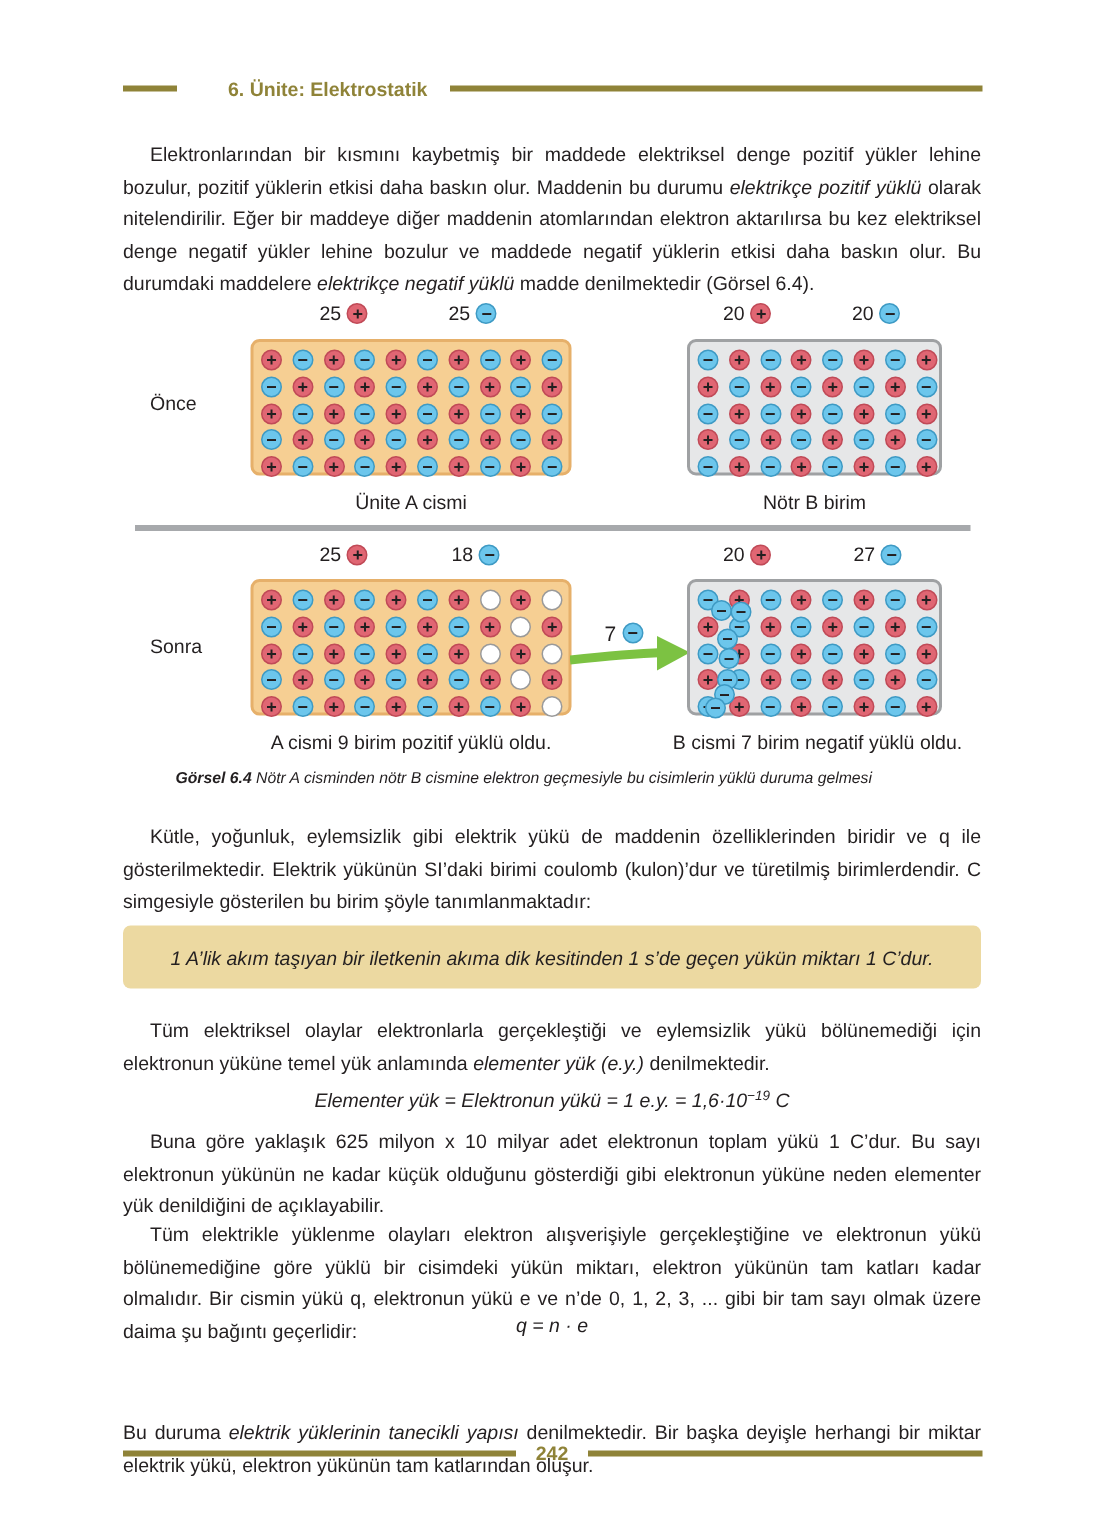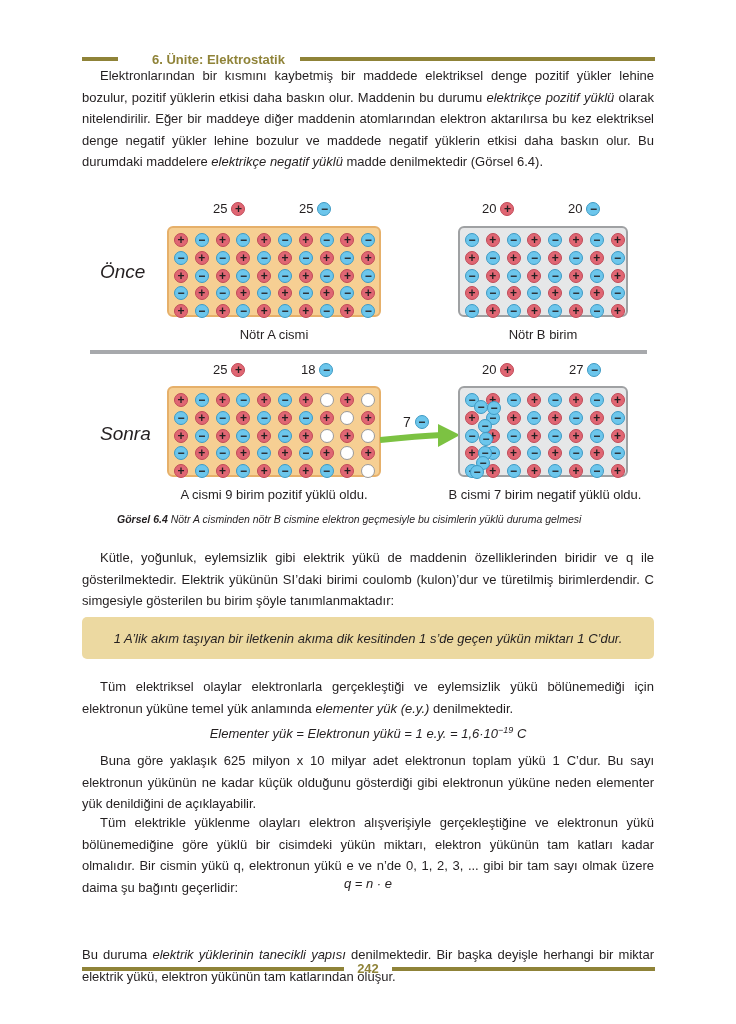--- a/index.html
+++ b/index.html
@@ -14,41 +14,41 @@
   .chg { width: 14px; height: 14px; border-radius: 50%; box-sizing: border-box; display: inline-flex;
          align-items: center; justify-content: center; font-size: 12px; font-weight: bold; line-height: 1; color: #231f20; }
   .chg.pos { background: #e06673; border: 1px solid #c04a57; }
   .chg.neg { background: #6cc6ec; border: 1px solid #3e9ac4; }
   .chg.empty { background: #ffffff; border: 1px solid #9a9a9a; }
   .box { position: absolute; border-radius: 6px; box-sizing: border-box; }
   .box.a { background: #f6cf93; border: 2px solid #e6b06a; }
   .box.b { background: #e6e7e8; border: 2px solid #9fa1a3; }
   .grid { position: absolute; }
   .grid .chg { position: absolute; }
-  .side-label { position: absolute; font-size: 19px; font-style: italic; }
+  .side-label { position: absolute; font-size: 13px; }
   .caption { position: absolute; font-size: 13px; text-align: center; }
   .sep { position: absolute; left: 90px; width: 557px; top: 350px; height: 4px; background: #a7a9ac; }
   .fig-caption { position: absolute; left: 117px; top: 513px; font-size: 10.5px; font-style: italic; color: #231f20; }
   .fig-caption b { font-weight: bold; }
   .highlight { position: absolute; left: 82px; top: 617px; width: 572px; height: 42px; background: #ecd9a1;
                border-radius: 5px; display: flex; align-items: center; justify-content: center;
                font-size: 13px; font-style: italic; color: #231f20; }
   .formula { position: absolute; left: 82px; width: 572px; text-align: center; font-size: 13px; font-style: italic; }
   .formula sup { font-size: 9px; }
   .page-num { position: absolute; left: 352px; top: 961px; width: 32px; text-align: center; font-size: 13px; font-weight: bold; color: #8f8338; }
   .arrow { position: absolute; }
 </style>
 </head>
 <body>
 
 <div class="rule" style="left:82px; top:57px; width:36px;"></div>
 <div class="header-title">6. Ünite: Elektrostatik</div>
 <div class="rule" style="left:300px; top:57px; width:355px;"></div>
 
-<div class="para" style="top:65px;">
+<div class="para" style="top:92px;">
   <span class="ind"></span><span>Elektronlarından bir kısmını kaybetmiş bir maddede elektriksel denge pozitif yükler lehine bozulur, pozitif yüklerin etkisi daha baskın olur. Maddenin bu durumu </span><i>elektrikçe pozitif yüklü</i><span> olarak nitelendirilir. Eğer bir maddeye diğer maddenin atomlarından elektron aktarılırsa bu kez elektriksel denge negatif yükler lehine bozulur ve maddede negatif yüklerin etkisi daha baskın olur. Bu durumdaki maddelere </span><i>elektrikçe negatif yüklü</i><span> madde denilmektedir (Görsel 6.4).</span>
 </div>
 
 <div>
 
   <div class="count-label" style="left:213px; top:201px;">
     <span>25</span>
     <span class="chg pos">+</span>
   </div>
   <div class="count-label" style="left:299px; top:201px;">
@@ -158,21 +158,21 @@
         <span class="chg pos" style="left: 25.8px; top: 76.2px;">+</span>
         <span class="chg neg" style="left: 46.6px; top: 76.2px;">−</span>
         <span class="chg pos" style="left: 67.4px; top: 76.2px;">+</span>
         <span class="chg neg" style="left: 88.2px; top: 76.2px;">−</span>
         <span class="chg pos" style="left: 109px; top: 76.2px;">+</span>
         <span class="chg neg" style="left: 129.8px; top: 76.2px;">−</span>
         <span class="chg pos" style="left: 150.6px; top: 76.2px;">+</span>
       </div>
   </div>
 
-  <div class="caption" style="left:167px; top:327px; width:214px;">Nötr A cismi</div>
+  <div class="caption" style="left:167px; top:327px; width:214px;">Ünite A cismi</div>
   <div class="caption" style="left:458px; top:327px; width:170px;">Nötr B birim</div>
 
   <div class="sep"></div>
 
   <div class="count-label" style="left:213px; top:362px;">
     <span>25</span>
     <span class="chg pos">+</span>
   </div>
   <div class="count-label" style="left:301px; top:362px;">
     <span>18</span>

